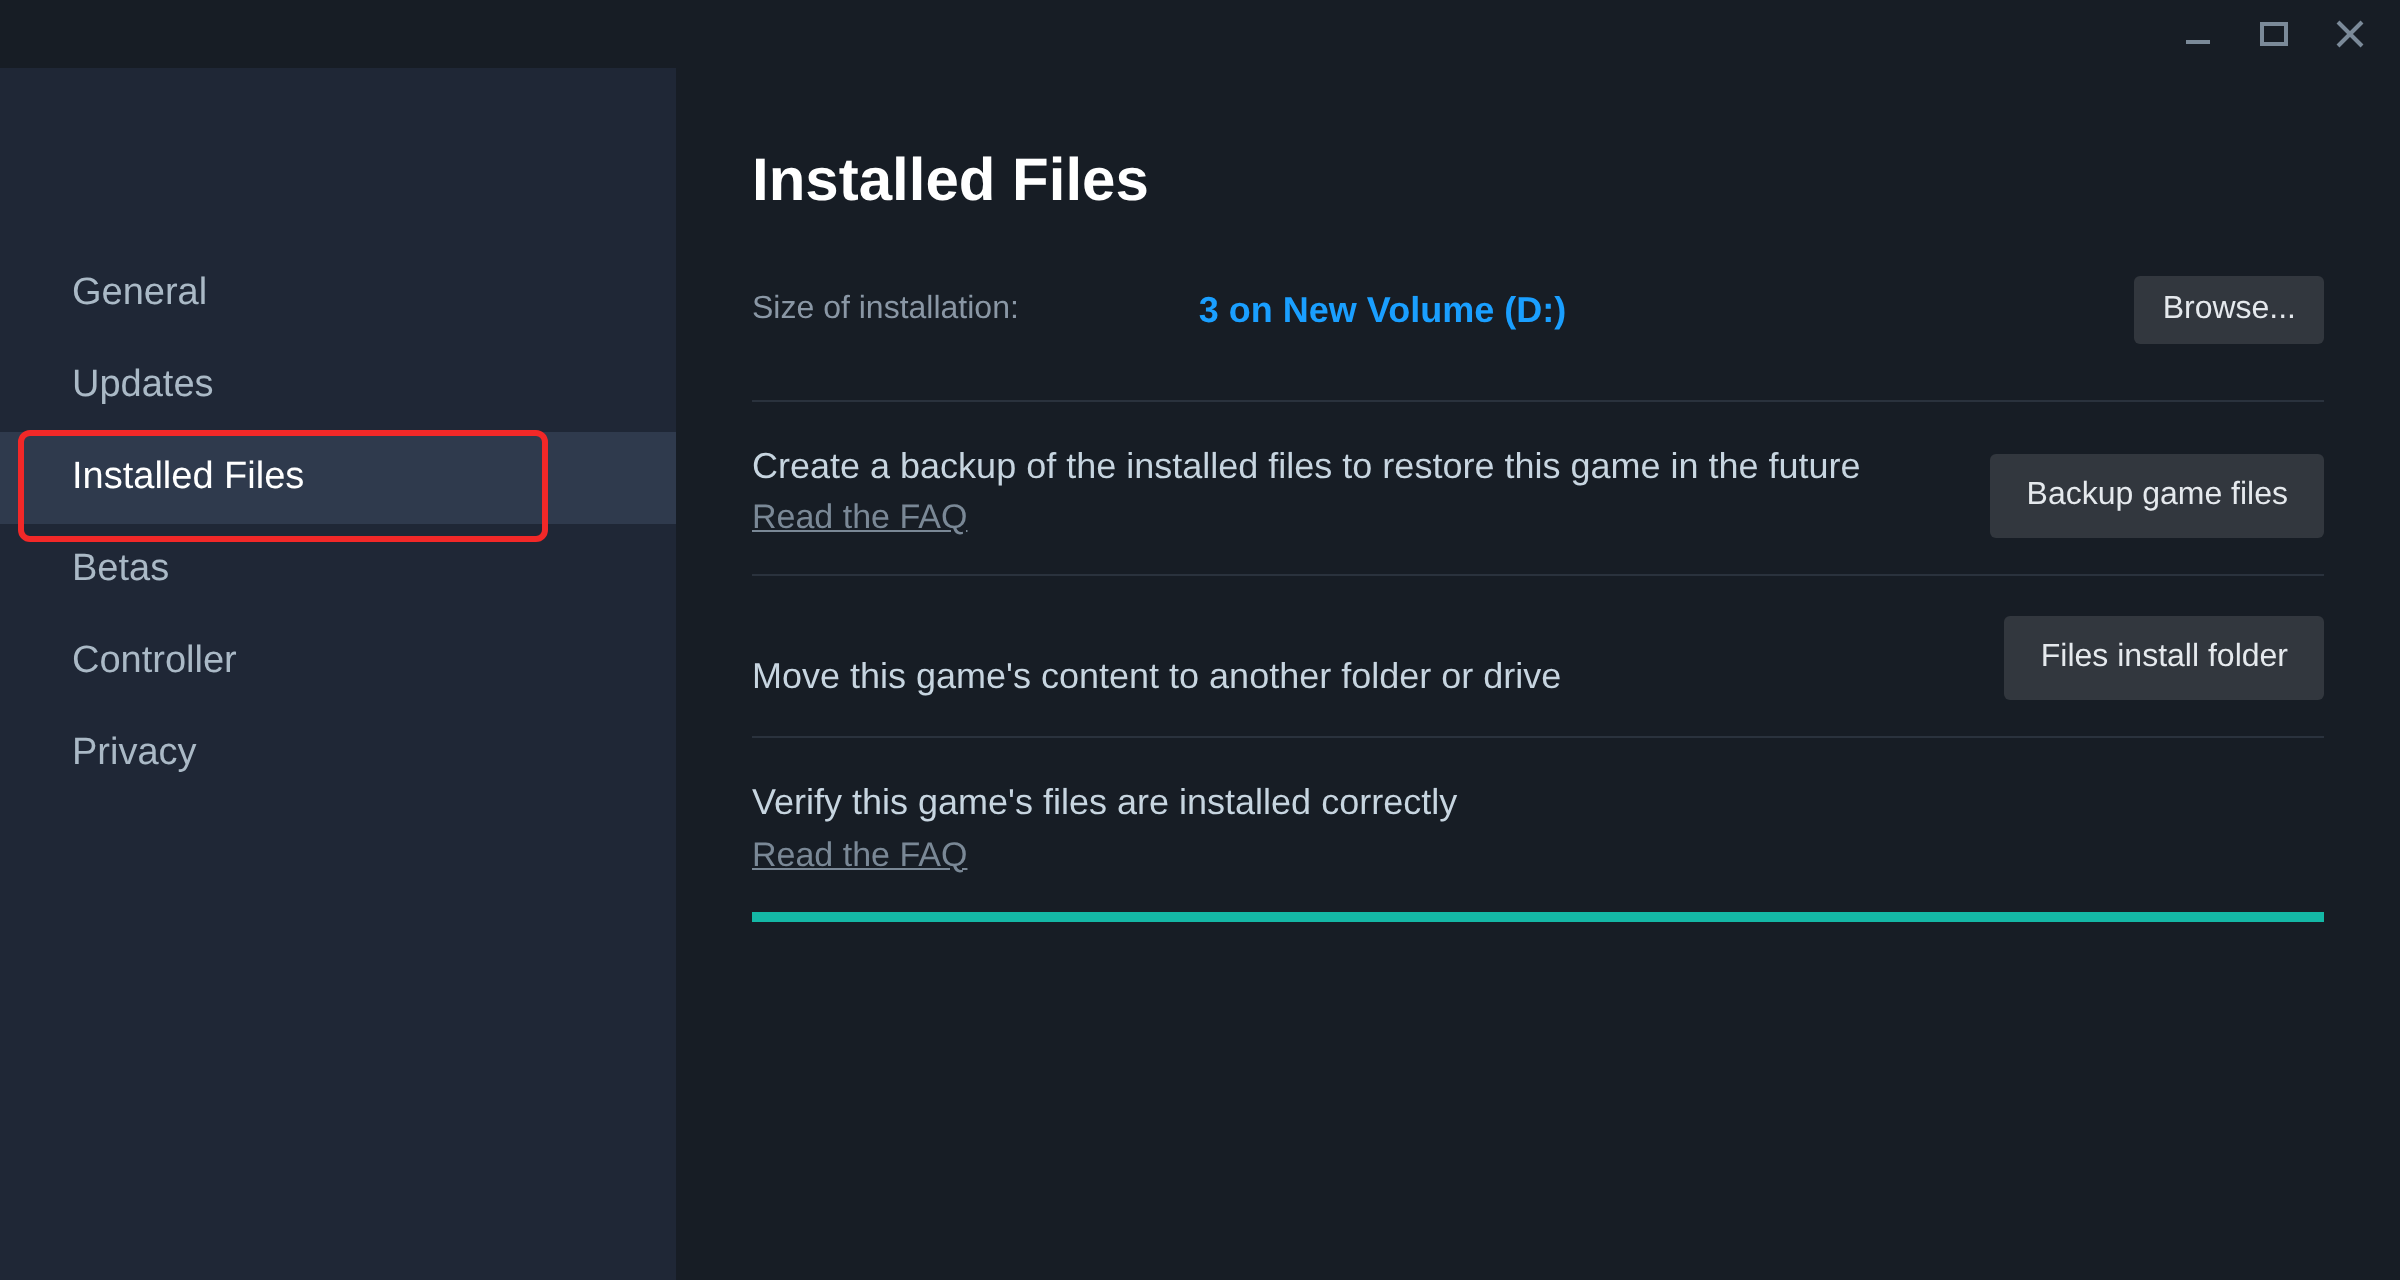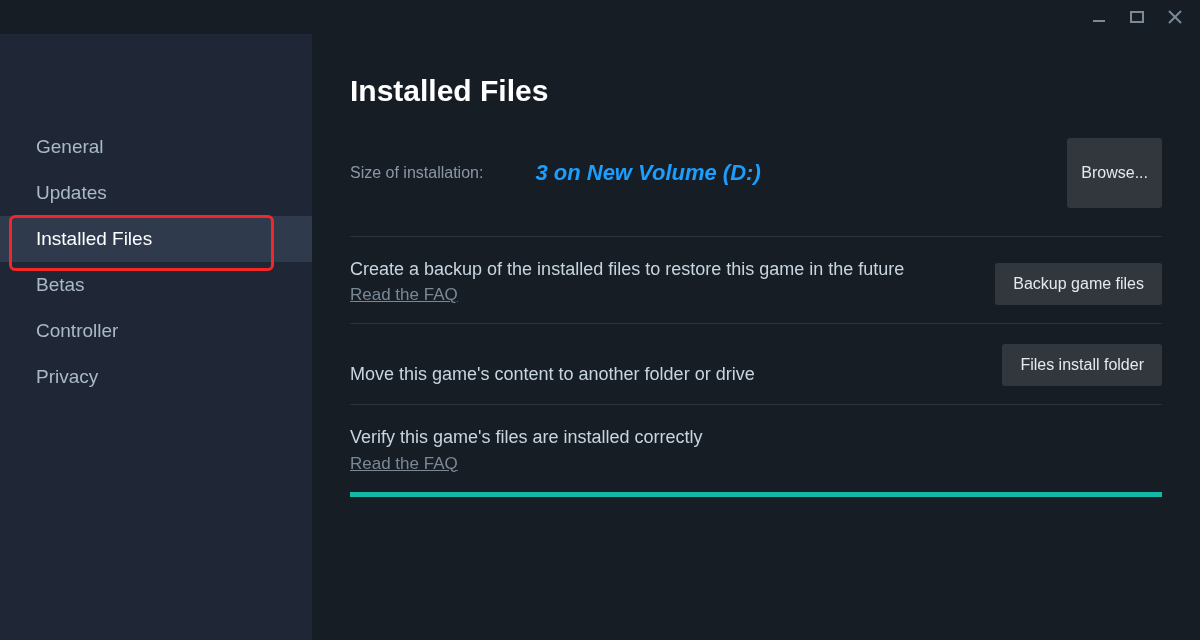--- a/index.html
+++ b/index.html
@@ -10,21 +10,21 @@
   }
   .window { width: 1200px; height: 640px; display: flex; flex-direction: column; }
   .titlebar {
     height: 34px; display: flex; justify-content: flex-end; align-items: center;
     padding-right: 16px; gap: 20px;
   }
   .titlebar .win-btn { width: 18px; height: 18px; display:flex; align-items:center; justify-content:center; color:#7b8a99; }
   .titlebar .win-btn svg { display:block; }
   .body { flex: 1; display: flex; min-height: 0; }
   .sidebar {
-    width: 312px; background: #1f2736; height: 100%;
+    width: 338px; background: #1f2736; height: 100%;
     padding-top: 90px; display: flex; flex-direction: column;
   }
   .sidebar-item {
     height: 46px; display: flex; align-items: center;
     padding-left: 36px; font-size: 19px; color: #aab9c6; cursor: pointer;
     position: relative;
   }
   .sidebar-item.active {
     background: #2f3a4d; color: #ffffff;
   }
@@ -32,27 +32,27 @@
     flex: 1; background: #171d25; padding: 40px 38px 20px 38px;
     position: relative;
   }
   .page-title {
     font-size: 30px; font-weight: 700; color: #ffffff; margin-bottom: 30px;
   }
   .size-row {
     display: flex; align-items: center; margin-bottom: 28px;
   }
   .size-label { font-size: 16px; color: #8a97a5; }
-  .size-value { margin-left: 52px; color: #1a9fff; font-size: 22px; font-weight: 600; font-style: italic; }
+  .size-value { margin-left: 90px; color: #1a9fff; font-size: 18px; font-weight: 600; }
   .btn {
     background: #32373e; color: #e5e9ed; border: none;
     padding: 12px 18px; font-size: 16px; border-radius: 3px; cursor: pointer;
     white-space: nowrap;
   }
-  .btn-browse { padding: 26px 14px; font-size: 16px; }
+  .btn-browse { padding: 8px 14px; font-size: 16px; }
   .section-row {
     display: flex; align-items: flex-end; justify-content: space-between;
     padding: 20px 0 18px 0; border-top: 1px solid #2a323d;
   }
   .section-text { flex: 1; padding-right: 20px; }
   .section-desc { font-size: 18px; color: #c7d5e0; line-height: 1.35; }
   .faq-link {
     font-size: 17px; color: #7a8896; text-decoration: underline;
     display: inline-block; margin-top: 4px; cursor: pointer;
   }

